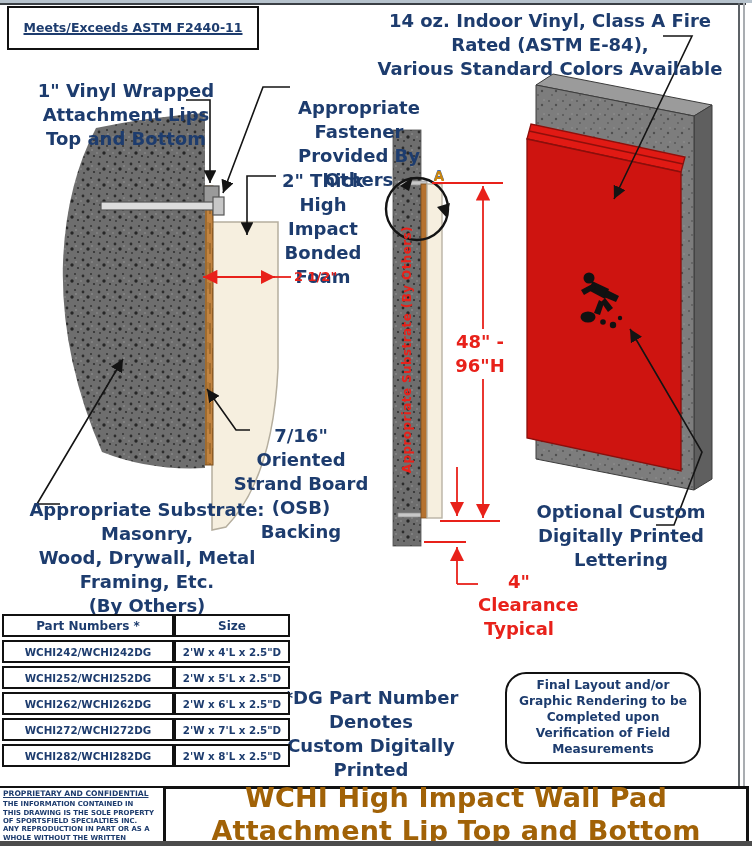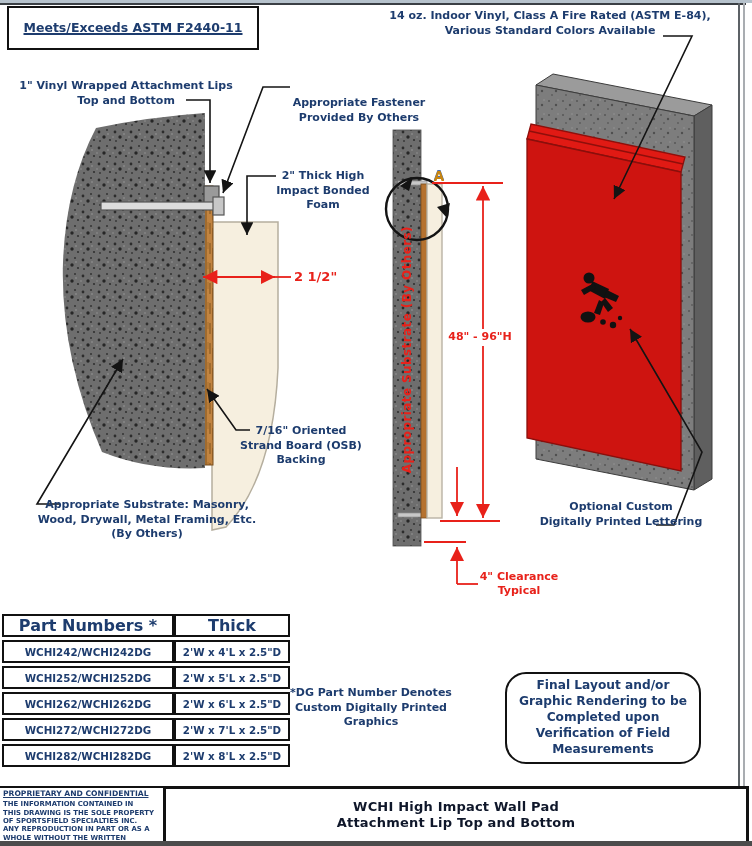--- a/index.html
+++ b/index.html
@@ -1,19 +1,19 @@
 <!DOCTYPE html>
 <html><head>
 <meta charset="utf-8">
 <style>
   html,body{margin:0;padding:0;background:#fff;}
   #page{position:relative;width:752px;height:846px;background:#fff;overflow:hidden;
         font-family:"DejaVu Sans", sans-serif;}
   #draw{position:absolute;left:0;top:0;z-index:1;}
-  .lbl{position:absolute;z-index:3;color:#1d3c6e;font-weight:700;font-size:11px;
+  .lbl{position:absolute;z-index:3;color:#1d3c6e;font-weight:700;font-size:18px;
        line-height:1.34;text-align:center;}
   .red{color:#e8211a;}
   .boxed{border:2.5px solid #111;background:#fff;display:flex;flex-direction:column;
          justify-content:center;}
   .underline{text-decoration:underline;text-decoration-thickness:1.5px;}
   #astm-box{left:7px;top:6px;width:248px;height:40px;font-size:12.5px;}
   #vinyl-note{left:370px;top:9px;width:360px;}
   #lips-label{left:10px;top:79px;width:232px;}
   #fastener-label{left:288px;top:96px;width:142px;}
   #foam-label{left:267px;top:169px;width:112px;}
@@ -29,32 +29,32 @@
      display:flex;align-items:center;justify-content:center;}
   #vert-substrate span{writing-mode:vertical-rl;transform:rotate(180deg);
      color:#e8211a;font-weight:700;font-size:12px;letter-spacing:.4px;white-space:nowrap;}
   #detail-a{left:429px;top:167px;width:20px;font-size:13.5px;color:#c8850f;
      text-shadow:0 -1px 0 #4a6fb5;}
   
   #size-table{position:absolute;left:2px;top:611px;z-index:3;border-collapse:separate;
      border-spacing:0 3px;}
   #size-table th,#size-table td{border:2.5px solid #111;background:#fff;color:#1d3c6e;
      font-weight:700;text-align:center;height:19px;padding:0 2px;}
-  #size-table th{font-size:16px;}
+  #size-table th{font-size:12px;}
   #size-table td{font-size:10.3px;}
   .col-part{width:164px;}
   .col-size{width:108px;}
   
   #proprietary{position:absolute;left:-2px;top:786px;width:163px;height:70px;z-index:3;
      border:2px solid #111;background:#fff;padding:1px 3px 0 3px;color:#1d3c6e;}
   #proprietary .hd{font-size:7.6px;font-weight:700;text-decoration:underline;line-height:1.25;}
   #proprietary .bd{font-size:6.9px;font-weight:700;line-height:1.2;margin-top:2px;}
   #title-block{position:absolute;left:163px;top:786px;width:580px;height:52px;z-index:3;
      border:3px solid #111;background:#fff;display:flex;flex-direction:column;
-     align-items:center;justify-content:center;color:#0f172a;font-size:13px;
+     align-items:center;justify-content:center;color:#a16207;font-size:27px;
      font-weight:700;line-height:1.22;letter-spacing:.2px;}
   
   #top-strip{position:absolute;left:0;top:0;width:752px;height:3px;background:#b6c2cc;z-index:2;}
   #top-border{position:absolute;left:0;top:3px;width:746px;height:2px;background:#3a3f44;z-index:2;}
   #right-border1{position:absolute;left:738px;top:3px;width:2px;height:843px;background:#5c6166;z-index:2;}
   #right-border2{position:absolute;left:743px;top:3px;width:2px;height:843px;background:#a9adb1;z-index:2;}
   #bottom-strip{position:absolute;left:0;top:841px;width:752px;height:5px;background:#4c4c4c;z-index:4;}
 </style>
 </head>
 <body>
@@ -231,21 +231,21 @@
     <div>Graphic Rendering to be</div>
     <div>Completed upon</div>
     <div>Verification of Field</div>
     <div>Measurements</div>
   </div>
 
   <table id="size-table">
     <tbody>
         <tr>
       <th class="col-part">Part Numbers *</th>
-      <th class="col-size">Thick</th>
+      <th class="col-size">Size</th>
     </tr>
     <tr>
       <td>WCHI242/WCHI242DG</td>
       <td>2'W x 4'L x 2.5"D</td>
     </tr>
     <tr>
       <td>WCHI252/WCHI252DG</td>
       <td>2'W x 5'L x 2.5"D</td>
     </tr>
     <tr>

